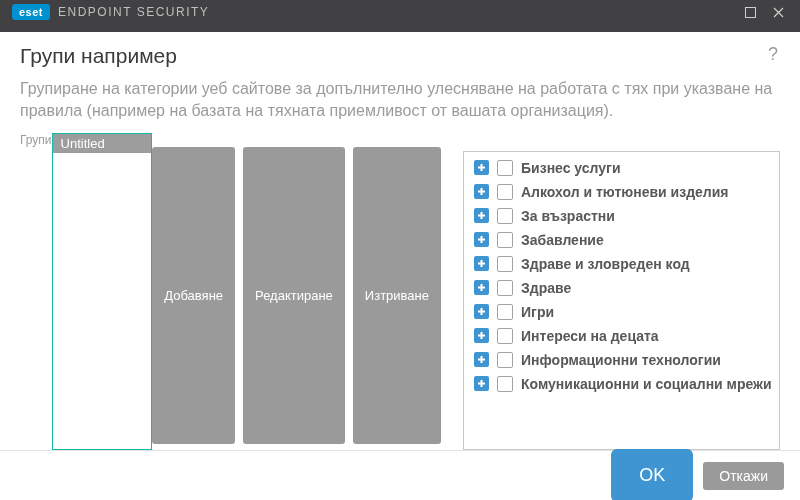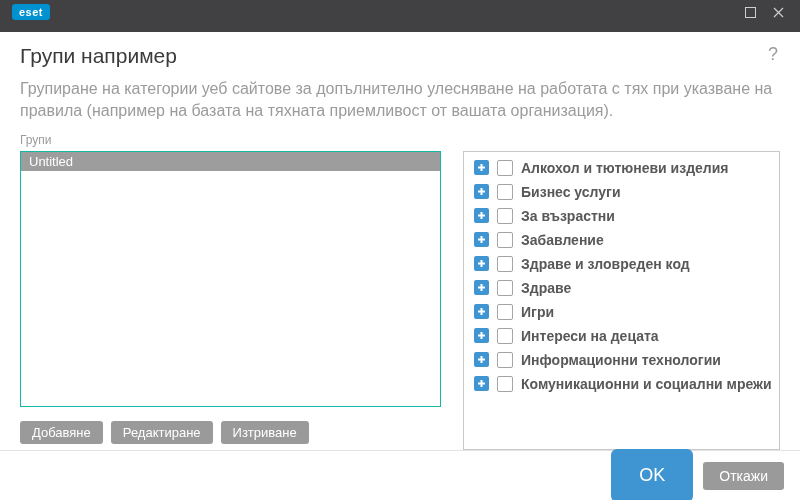--- a/index.html
+++ b/index.html
@@ -37,21 +37,21 @@
   .win-btn svg { width: 11px; height: 11px; stroke: currentColor; }
 
   
   .content { padding: 12px 20px 0 20px; height: 418px; display:flex; flex-direction:column;}
   .header-row { display:flex; align-items:flex-start; }
   h1 { font-size: 21px; font-weight: 400; color: #3a3a3a; margin-bottom: 10px; flex:1;}
   .help-q { font-size: 18px; color: #9a9a9a; padding: 0 2px; cursor: default;}
   .desc { font-size: 16px; color: #9b9b9b; line-height: 1.4; margin-bottom: 10px; }
 
   .panels { display: flex; gap: 22px; flex:1; min-height:0; }
-  .left-panel { width: 421px; display:flex; flex-direction:column; }
+  .left-panel { width: 421px; display:flex; flex-direction:row; }
   .panel-label { font-size: 12px; color: #9b9b9b; margin-bottom: 4px; }
   .group-list {
     flex:1;
     border: 1px solid #14b8a6;
     background: #fff;
     overflow: auto;
   }
   .group-item {
     background: #9d9d9d;
     color: #fff;
@@ -136,20 +136,21 @@
     font-size:14px;
     padding:6px 16px;
     cursor: default;
   }
 </style>
 </head>
 <body>
 
 <div class="titlebar">
   <span class="brand-badge">eset</span>
+  <span class="product">ENDPOINT SECURITY</span>
   <span class="spacer"></span>
   <span class="win-btn">
     <svg viewBox="0 0 11 11" fill="none">
         <rect x="0.5" y="0.5" width="10" height="10" stroke-width="1"></rect>
       </svg>
   </span>
   <span class="win-btn">
     <svg viewBox="0 0 11 11" fill="none">
         <path d="M1 1 L10 10 M10 1 L1 10" stroke-width="1.2"></path>
       </svg>
@@ -179,30 +180,30 @@
     <div class="right-panel">
       <div class="right-spacer"></div>
       <div class="cat-list" id="cat-list">
           <div class="cat-row">
             <span class="expand-btn">
               <svg viewBox="0 0 9 9">
                 <path d="M4.5 1 V8 M1 4.5 H8"></path>
               </svg>
             </span>
             <span class="chk"></span>
+            <span>Бизнес услуги</span>
+          </div>
+          <div class="cat-row">
+            <span class="expand-btn">
+              <svg viewBox="0 0 9 9">
+                <path d="M4.5 1 V8 M1 4.5 H8"></path>
+              </svg>
+            </span>
+            <span class="chk"></span>
             <span>Алкохол и тютюневи изделия</span>
-          </div>
-          <div class="cat-row">
-            <span class="expand-btn">
-              <svg viewBox="0 0 9 9">
-                <path d="M4.5 1 V8 M1 4.5 H8"></path>
-              </svg>
-            </span>
-            <span class="chk"></span>
-            <span>Бизнес услуги</span>
           </div>
           <div class="cat-row">
             <span class="expand-btn">
               <svg viewBox="0 0 9 9">
                 <path d="M4.5 1 V8 M1 4.5 H8"></path>
               </svg>
             </span>
             <span class="chk"></span>
             <span>За възрастни</span>
           </div>

